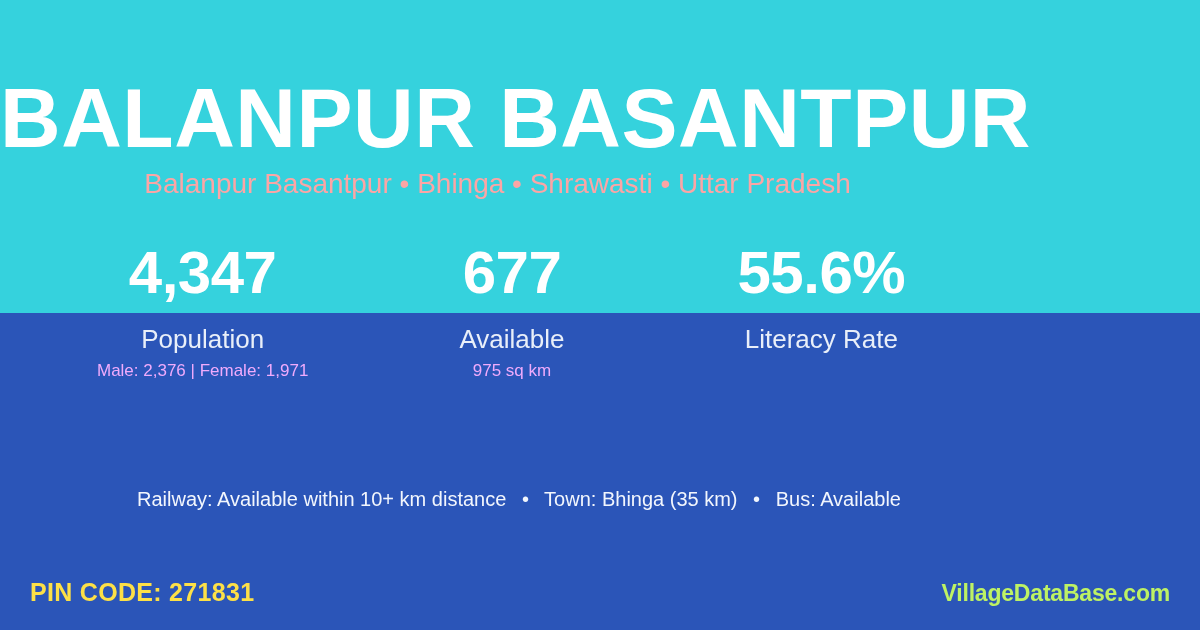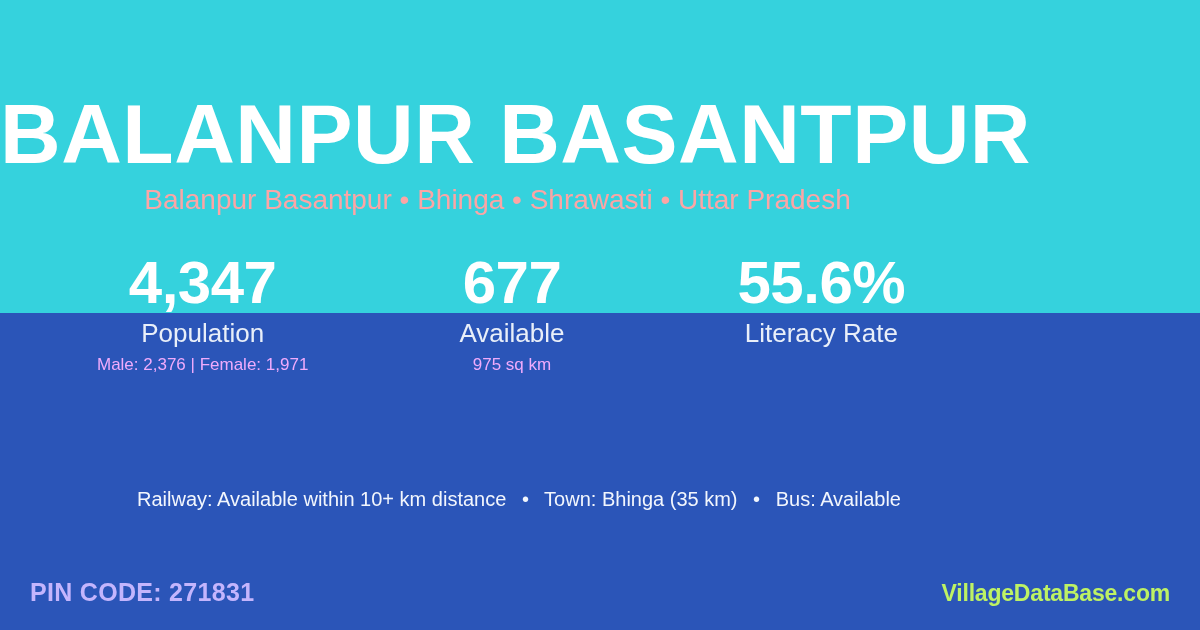--- a/index.html
+++ b/index.html
@@ -38,21 +38,21 @@
     position:absolute;
     left:0; top:313px;
     width:1200px;
     height:317px;
     background:#2b55b8;
   }
 
   
   .header {
     position:absolute;
-    left:0; top:16px;
+    left:0; top:0;
     width:995px;
     text-align:center;
     z-index:3;
   }
 
   .title {
     margin-top:76px;
     font-size:84px;
     line-height:84px;
     font-weight:bold;
@@ -66,42 +66,42 @@
     font-size:28px;
     line-height:32px;
     font-weight:normal;
     color:#fca5a5;
     white-space:nowrap;
   }
 
   
   .stats {
     position:absolute;
-    left:0; top:252px;
+    left:0; top:242px;
     width:976px;
     display:flex;
     z-index:3;
     padding-left:48px;
   }
 
   .stat {
     flex:1 1 0;
     text-align:center;
   }
 
   .stat-value {
     font-size:60px;
     line-height:62px;
     font-weight:bold;
     color:#ffffff;
     letter-spacing:-0.5px;
   }
 
   .stat-label {
-    margin-top:4px;
+    margin-top:20px;
     font-size:26px;
     line-height:30px;
     font-weight:normal;
     color:#e9eff9;
   }
 
   .stat-sub {
     margin-top:7px;
     font-size:17px;
     line-height:20px;
@@ -136,21 +136,21 @@
     height:40px;
     z-index:3;
   }
 
   .pin {
     position:absolute;
     left:30px; top:0;
     font-size:25px;
     line-height:34px;
     font-weight:bold;
-    color:#c4b5fd;
+    color:#fde047;
     letter-spacing:0.3px;
     white-space:nowrap;
   }
 
   .brand {
     position:absolute;
     right:30px; top:2px;
     font-size:23px;
     line-height:32px;
     font-weight:bold;

